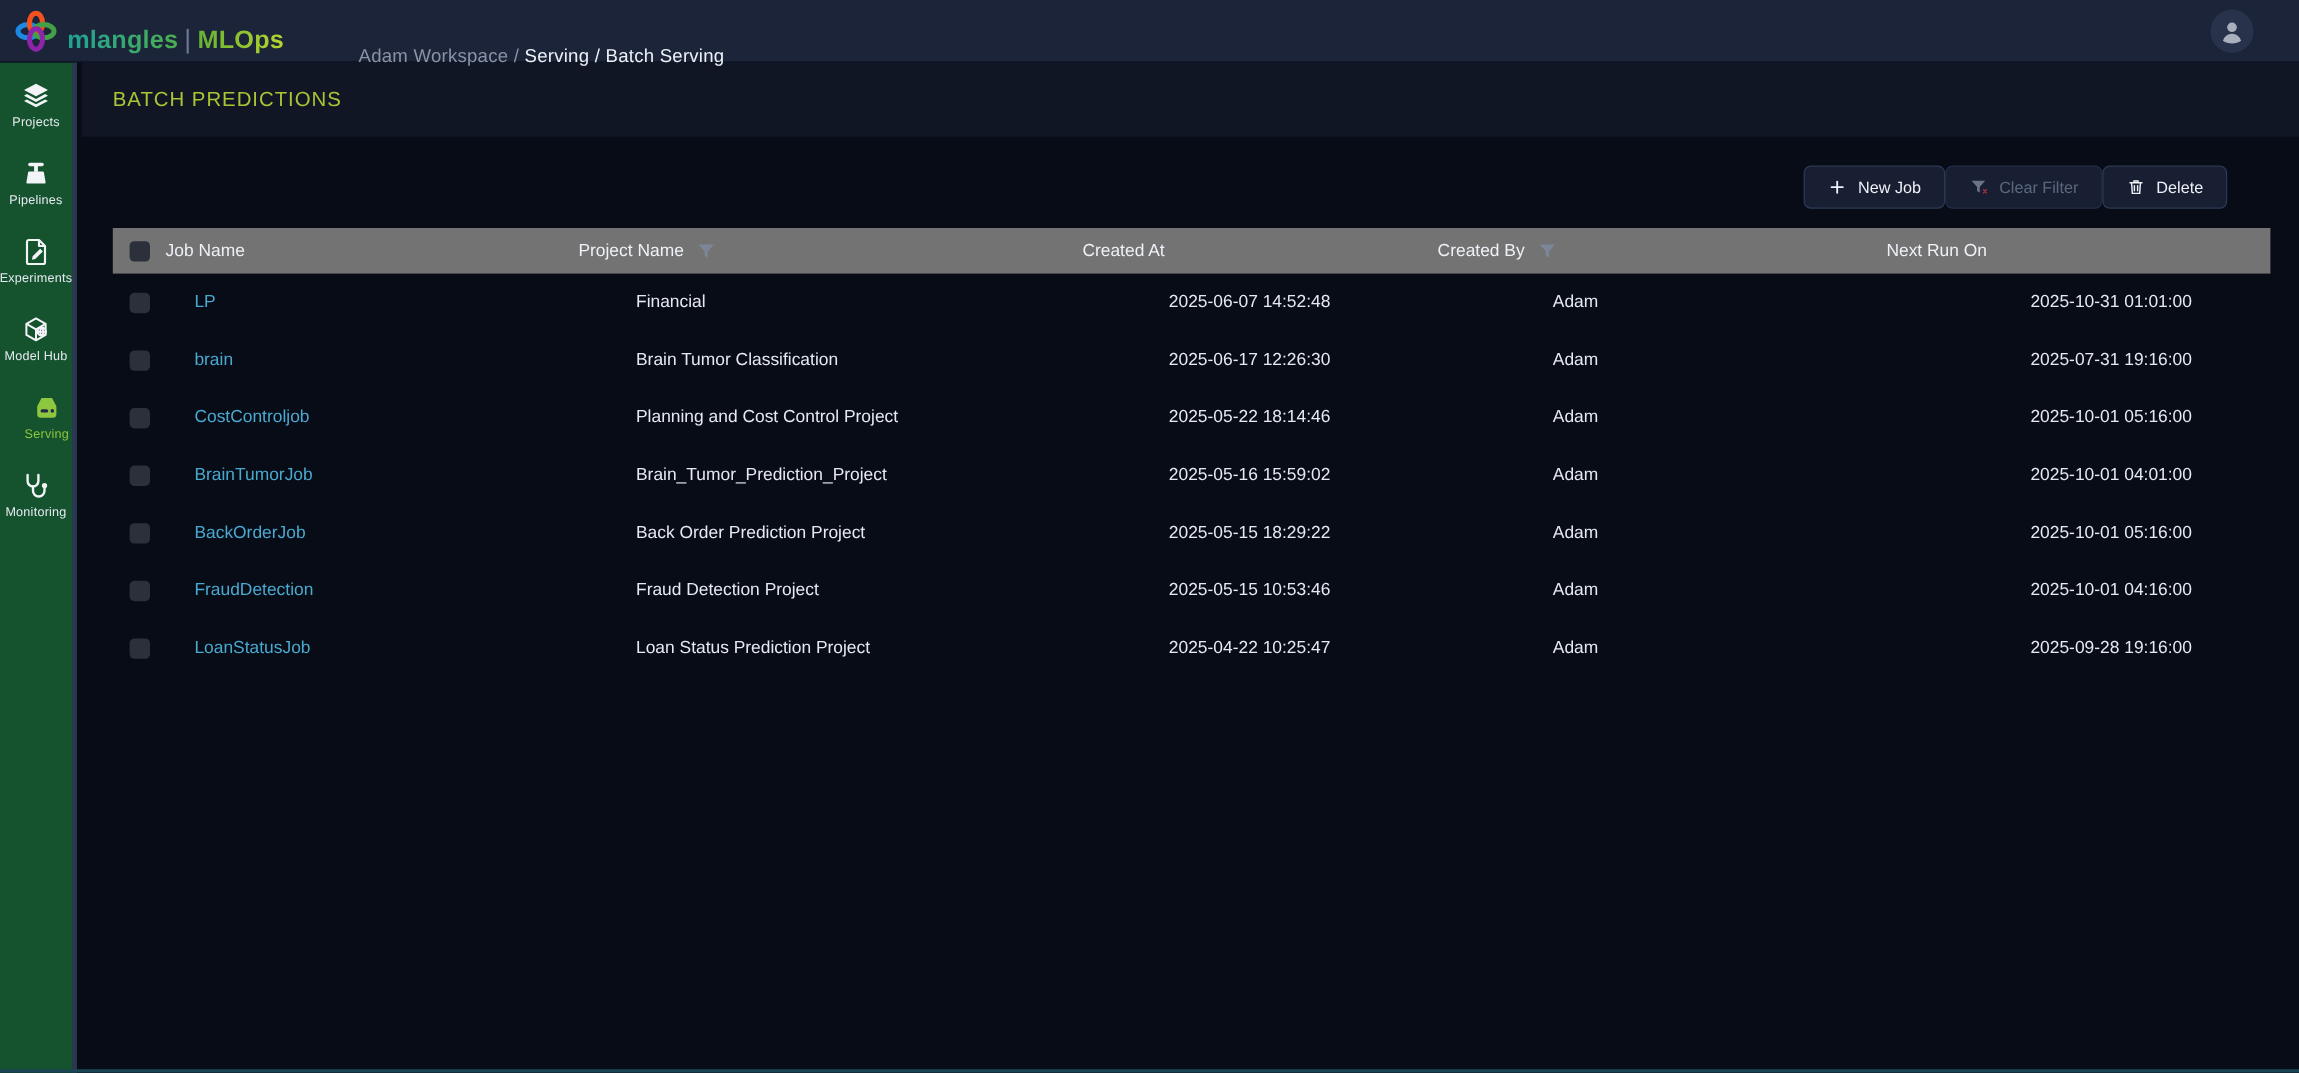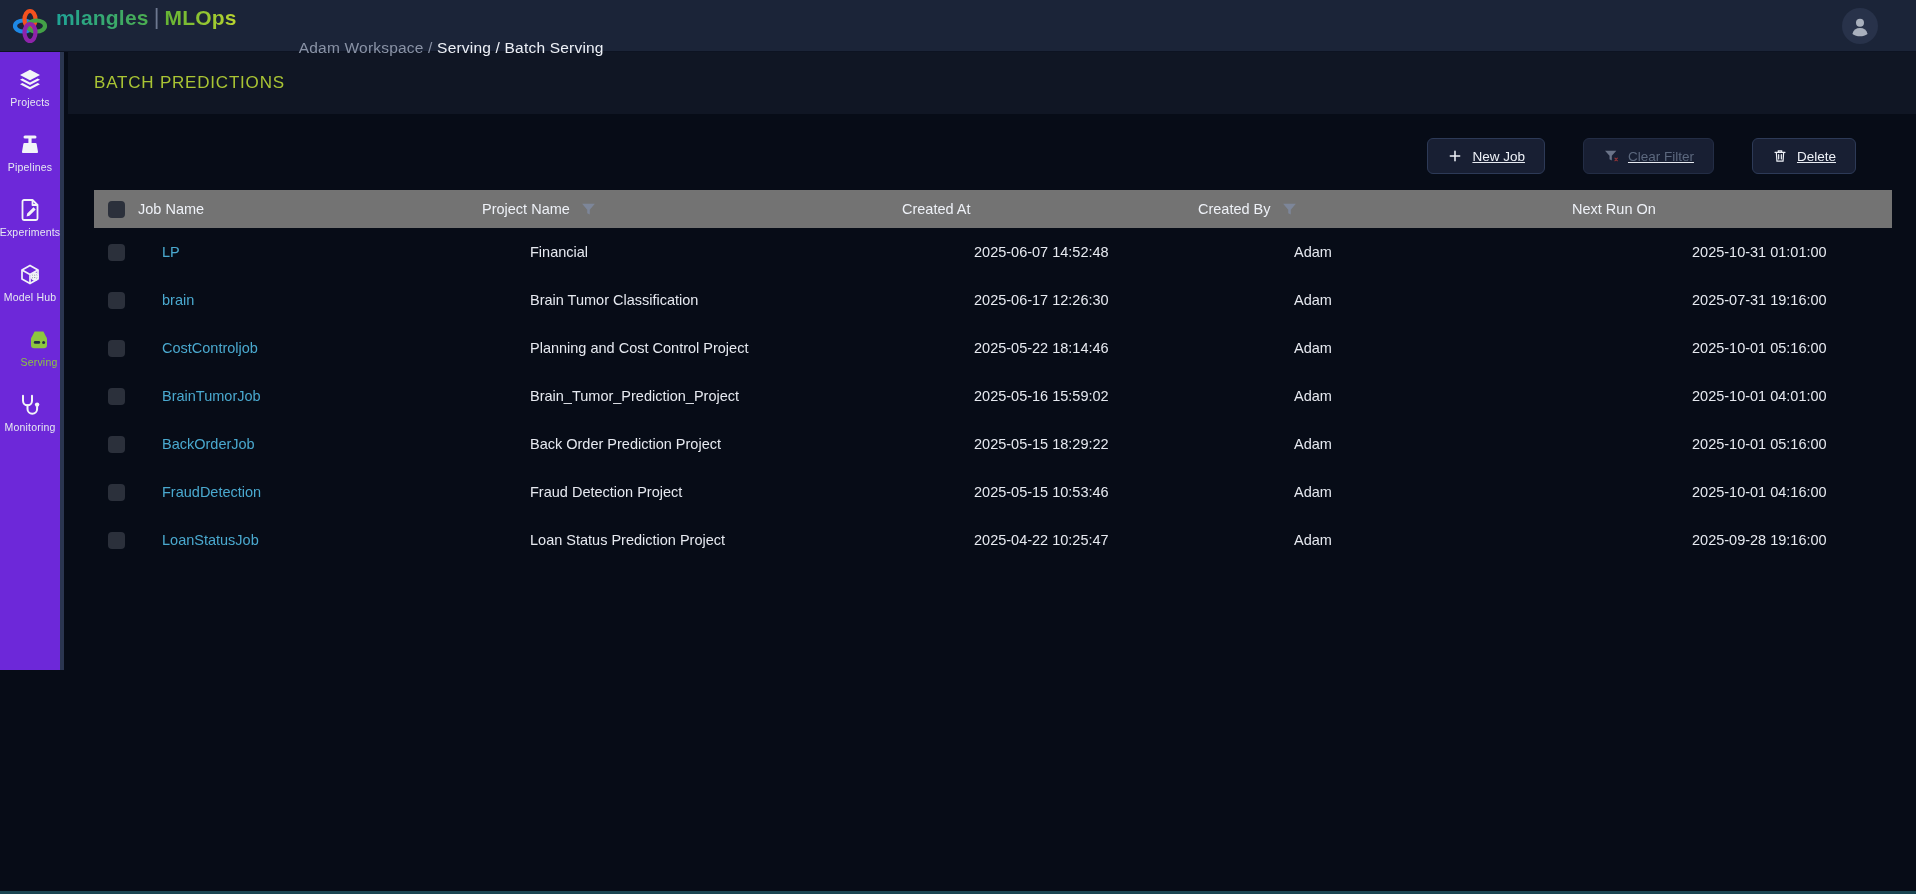--- a/index.html
+++ b/index.html
@@ -10,21 +10,21 @@
     color:#e8ebf2;
     position:relative;
   }
 
   
   .top-header {
     position:absolute; top:0; left:0; width:1916px; height:52px;
     background:#1b2438; display:flex; align-items:center;
     border-bottom:1px solid #0d1322; z-index:5;
   }
-  .brand { display:flex; align-items:flex-start; padding-left:10px; gap:6px; }
+  .brand { display:flex; align-items:flex-end; padding-left:10px; gap:6px; }
   .brand-icon { width:40px; height:40px; }
   .brand-text { font-size:21px; font-weight:bold; letter-spacing:.2px; display:flex; align-items:center; gap:5px; }
   .brand-primary {
     background:linear-gradient(90deg,#1fa396,#4cae4f);
     -webkit-background-clip:text; background-clip:text; color:transparent;
   }
   .brand-sep { color:#6d7890; font-weight:400; font-size:22px; margin-top:-2px; }
   .brand-secondary {
     background:linear-gradient(90deg,#64b335,#b9d42f);
     -webkit-background-clip:text; background-clip:text; color:transparent;
@@ -34,22 +34,22 @@
   .bc-bright { color:#eef1f7; }
   .avatar {
     position:absolute; right:38px; top:8px; width:36px; height:36px;
     border-radius:50%; background:#28324a; display:flex; align-items:center; justify-content:center;
     cursor:pointer;
   }
   .avatar svg { width:26px; height:26px; color:#a9b0bd; }
 
   
   .sidebar {
-    position:absolute; top:52px; left:0; width:64px; height:618px;
-    background:#6d28d9; border-right:4px solid #2b3650;
+    position:absolute; top:52px; left:0; width:64px; height:842px;
+    background:#14532d; border-right:4px solid #2b3650;
     display:flex; flex-direction:column; align-items:center;
     padding-top:16px; z-index:4;
   }
   .side-item {
     width:100%; display:flex; flex-direction:column; align-items:center;
     margin-bottom:25px; cursor:pointer; color:#f2f4f8;
   }
   .side-item .s-icon { width:24px; height:24px; margin-bottom:4px; }
   .side-item .s-icon svg { width:100%; height:100%; }
   .side-item .s-label { font-size:10.5px; color:#e6e9f1; letter-spacing:.2px; }
@@ -59,21 +59,21 @@
   
   .main { position:absolute; top:52px; left:68px; width:1848px; height:842px; }
   .title-band {
     height:62px; background:#101624; display:flex; align-items:center;
     padding-left:26px;
   }
   .page-title { font-size:17px; font-weight:500; letter-spacing:.8px; color:#a9c434; }
 
   .toolbar {
     display:flex; justify-content:flex-end; align-items:center;
-    gap:38px; margin-top:24px; padding-right:60px; height:36px;text-decoration:underline;
+    margin-top:24px; padding-right:60px; height:36px;
   }
   .btn {
     display:flex; align-items:center; gap:9px; height:36px; padding:0 19px;
     background:#181f33; border:1px solid #2d3a57; border-radius:6px;
     color:#eef1f7; font-size:13.5px; cursor:pointer; font-family:inherit;
   }
   .btn .b-icon { width:16px; height:16px; display:flex; }
   .btn .b-icon svg { width:100%; height:100%; }
   .btn.disabled { color:#5c687e; border-color:#232d45; cursor:default; }
 

